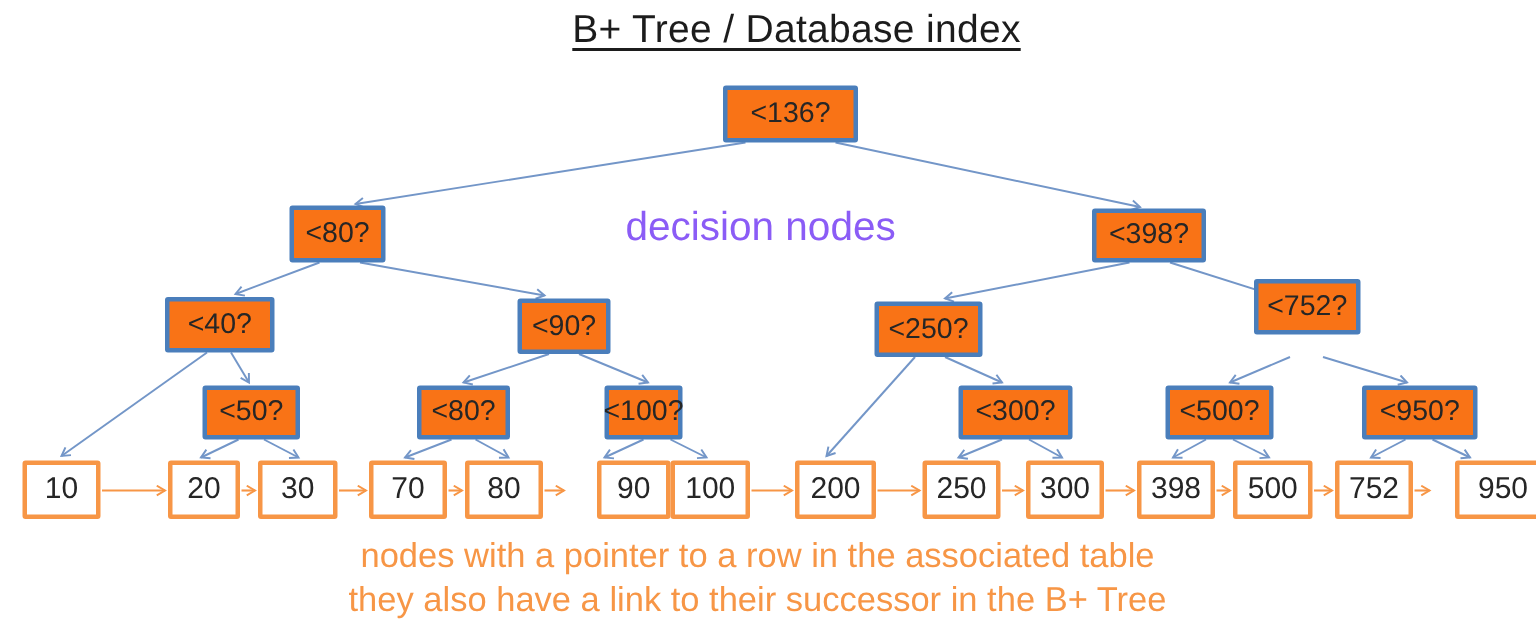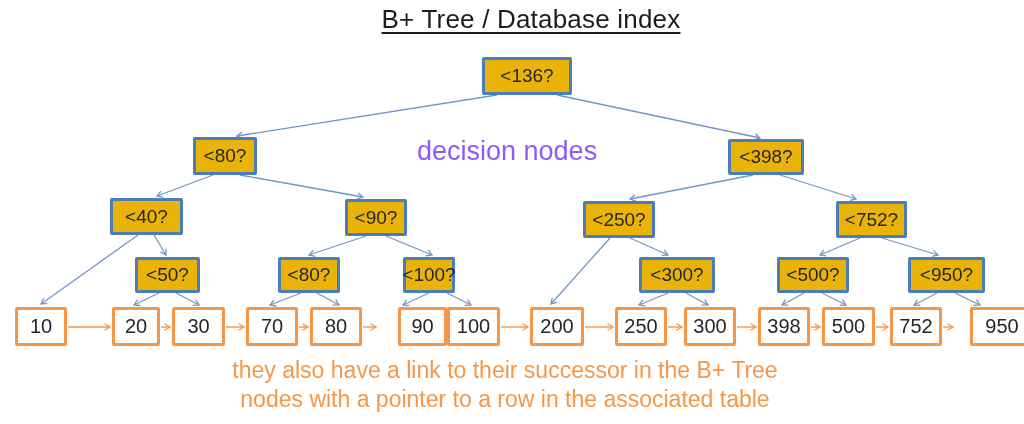--- a/index.html
+++ b/index.html
@@ -8,21 +8,21 @@
     font-family:"Liberation Sans",sans-serif;overflow:hidden;
   }
   .title{
     position:absolute;left:0;top:4px;width:1014px;text-align:center;
     font-size:26px;color:#1c1c1c;text-decoration:underline;
     text-underline-offset:4px;letter-spacing:0.2px;padding-left:24px;
   }
   svg.edges{position:absolute;left:0;top:0;pointer-events:none;}
   .dnode{
     position:absolute;box-sizing:border-box;border:3px solid #4a7ebb;
-    border-radius:2px;background:#eab308;display:flex;align-items:center;
+    border-radius:2px;background:#f97316;display:flex;align-items:center;
     justify-content:center;font-size:19px;color:#262626;z-index:2;
   }
   .lnode{
     position:absolute;box-sizing:border-box;border:3px solid #f79646;
     border-radius:2px;background:#ffffff;display:flex;align-items:center;
     justify-content:center;font-size:20px;color:#262626;z-index:2;
     top:307px;height:39px;
   }
   .decision-label{
     position:absolute;left:417px;top:136px;font-size:27px;color:#8b5cf6;
@@ -94,21 +94,21 @@
   </svg>
 
   <div class="decision-label">decision nodes</div>
 
   <div class="dnode" style="left:482px;top:57px;width:90px;height:38px">&lt;136?</div>
   <div class="dnode" style="left:193px;top:137px;width:64px;height:38px">&lt;80?</div>
   <div class="dnode" style="left:728px;top:139px;width:76px;height:36px">&lt;398?</div>
   <div class="dnode" style="left:110px;top:198px;width:73px;height:37px">&lt;40?</div>
   <div class="dnode" style="left:345px;top:199px;width:62px;height:37px">&lt;90?</div>
   <div class="dnode" style="left:583px;top:201px;width:72px;height:37px">&lt;250?</div>
-  <div class="dnode" style="left:836px;top:201px;width:71px;height:37px">&lt;752?</div>
+  <div class="dnode" style="left:836px;top:186px;width:71px;height:37px">&lt;752?</div>
   <div class="dnode" style="left:135px;top:257px;width:65px;height:36px">&lt;50?</div>
   <div class="dnode" style="left:278px;top:257px;width:62px;height:36px">&lt;80?</div>
   <div class="dnode" style="left:403px;top:257px;width:52px;height:36px">&lt;100?</div>
   <div class="dnode" style="left:639px;top:257px;width:76px;height:36px">&lt;300?</div>
   <div class="dnode" style="left:777px;top:257px;width:72px;height:36px">&lt;500?</div>
   <div class="dnode" style="left:908px;top:257px;width:77px;height:36px">&lt;950?</div>
 
   <div class="lnode" style="left:15px;width:52px">10</div>
   <div class="lnode" style="left:112px;width:48px">20</div>
   <div class="lnode" style="left:172px;width:53px">30</div>
@@ -118,17 +118,17 @@
   <div class="lnode" style="left:447px;width:53px">100</div>
   <div class="lnode" style="left:530px;width:54px">200</div>
   <div class="lnode" style="left:615px;width:52px">250</div>
   <div class="lnode" style="left:684px;width:52px">300</div>
   <div class="lnode" style="left:758px;width:52px">398</div>
   <div class="lnode" style="left:822px;width:53px">500</div>
   <div class="lnode" style="left:890px;width:52px">752</div>
   <div class="lnode" style="left:970px;width:64px">950</div>
 
   <div class="leaf-note">
+    <div>nodes with a pointer to a row in the associated table</div>
     <div>they also have a link to their successor in the B+ Tree</div>
-    <div>nodes with a pointer to a row in the associated table</div>
   </div>
 
 </div>
 
 </body></html>

